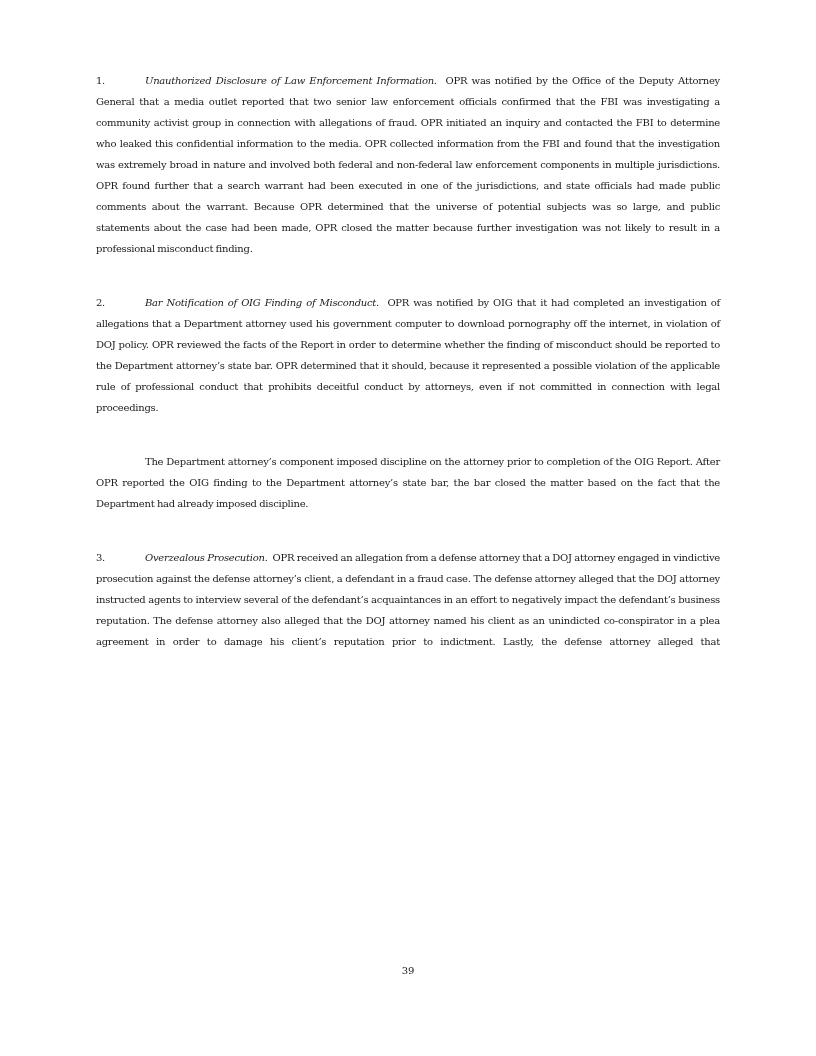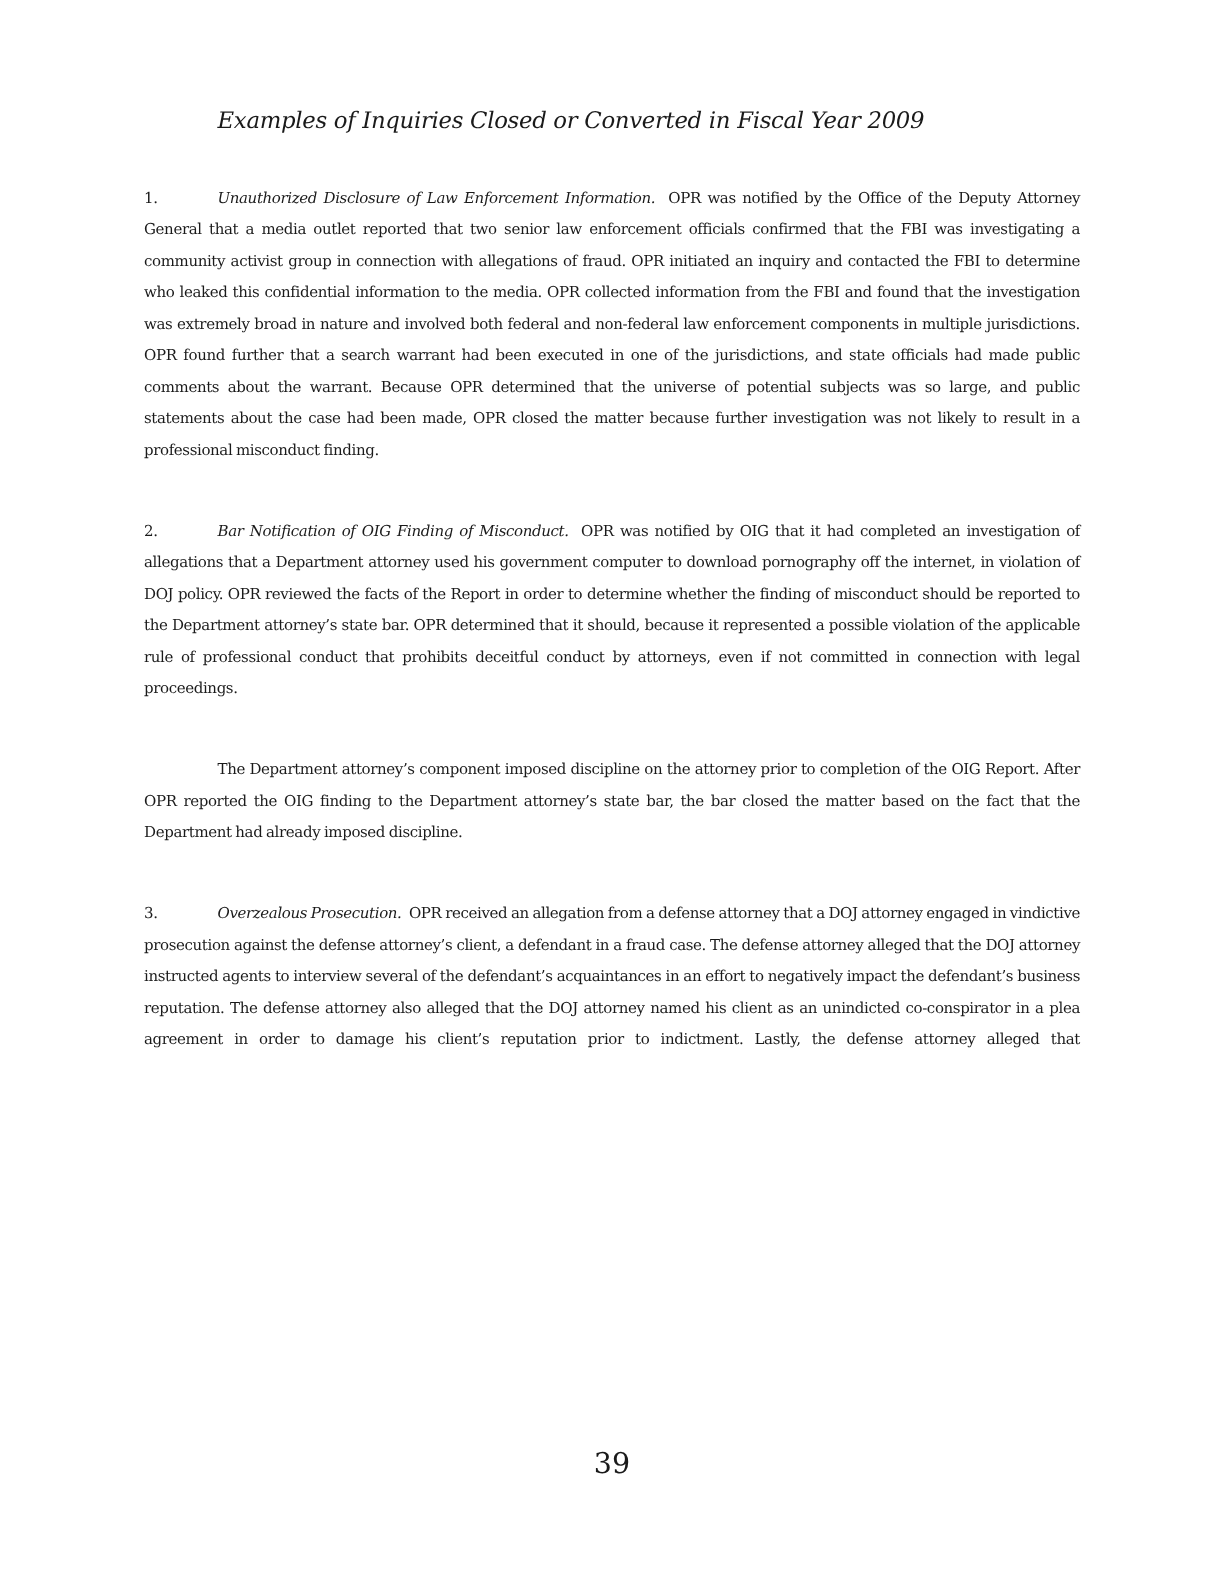--- a/index.html
+++ b/index.html
@@ -50,30 +50,29 @@
       text-indent: 49px;
       margin-bottom: 33px;
     }
     .spacer-extra { margin-top: 28px; }
     .page-number {
       position: absolute;
       left: 0;
       width: 816px;
       top: 965px;
       text-align: center;
-      font-size: 19px;
+      font-size: 10px;
       font-family: "DejaVu Serif", "Liberation Serif", serif;
       color: #1a1a1a;
     }
   </style>
 </head>
 <body>
 
 <div class="page">
-  <div class="heading">Examples of Inquiries Closed or Converted in Fiscal Year 2009</div>
 
   <p class="item"><span class="num">1.</span><span class="item-title">Unauthorized Disclosure of Law Enforcement Information.</span>&nbsp; <span>OPR was notified by the Office of the Deputy Attorney General that a media outlet reported that two senior law enforcement officials confirmed that the FBI was investigating a community activist group in connection with allegations of fraud.  OPR initiated an inquiry and contacted the FBI to determine who leaked this confidential information to the media.  OPR collected information from the FBI and found that the investigation was extremely broad in nature and involved both federal and non-federal law enforcement components in multiple jurisdictions.  OPR found further that a search warrant had been executed in one of the jurisdictions, and state officials had made public comments about the warrant.  Because OPR determined that the universe of potential subjects was so large, and public statements about the case had been made, OPR closed the matter because further investigation was not likely to result in a professional misconduct finding.</span></p>
 
   <p class="item spacer-extra"><span class="num">2.</span><span class="item-title">Bar Notification of OIG Finding of Misconduct.</span>&nbsp; <span>OPR was notified by OIG that it had completed an investigation of allegations that a Department attorney used his government computer to download pornography off the internet, in violation of DOJ policy.  OPR reviewed the facts of the Report in order to determine whether the finding of misconduct should be reported to the Department attorney’s state bar.  OPR determined that it should, because it represented a possible violation of the applicable rule of professional conduct that prohibits deceitful conduct by attorneys, even if not committed in connection with legal proceedings.</span></p>
 
   <p class="cont spacer-extra">The Department attorney’s component imposed discipline on the attorney prior to completion of the OIG Report.  After OPR reported the OIG finding to the Department attorney’s state bar, the bar closed the matter based on the fact that the Department had already imposed discipline.</p>
 
   <p class="item" style="text-align-last: justify;"><span class="num">3.</span><span class="item-title">Overzealous Prosecution.</span>&nbsp; <span>OPR received an allegation from a defense attorney that a DOJ attorney engaged in vindictive prosecution against the defense attorney’s client, a defendant in a fraud case.  The defense attorney alleged that the DOJ attorney instructed agents to interview several of the defendant’s acquaintances in an effort to negatively impact the defendant’s business reputation.  The defense attorney also alleged that the DOJ attorney named his client as an unindicted co-conspirator in a plea agreement in order to damage his client’s reputation prior to indictment.  Lastly, the defense attorney alleged that</span></p>
 </div>
 

